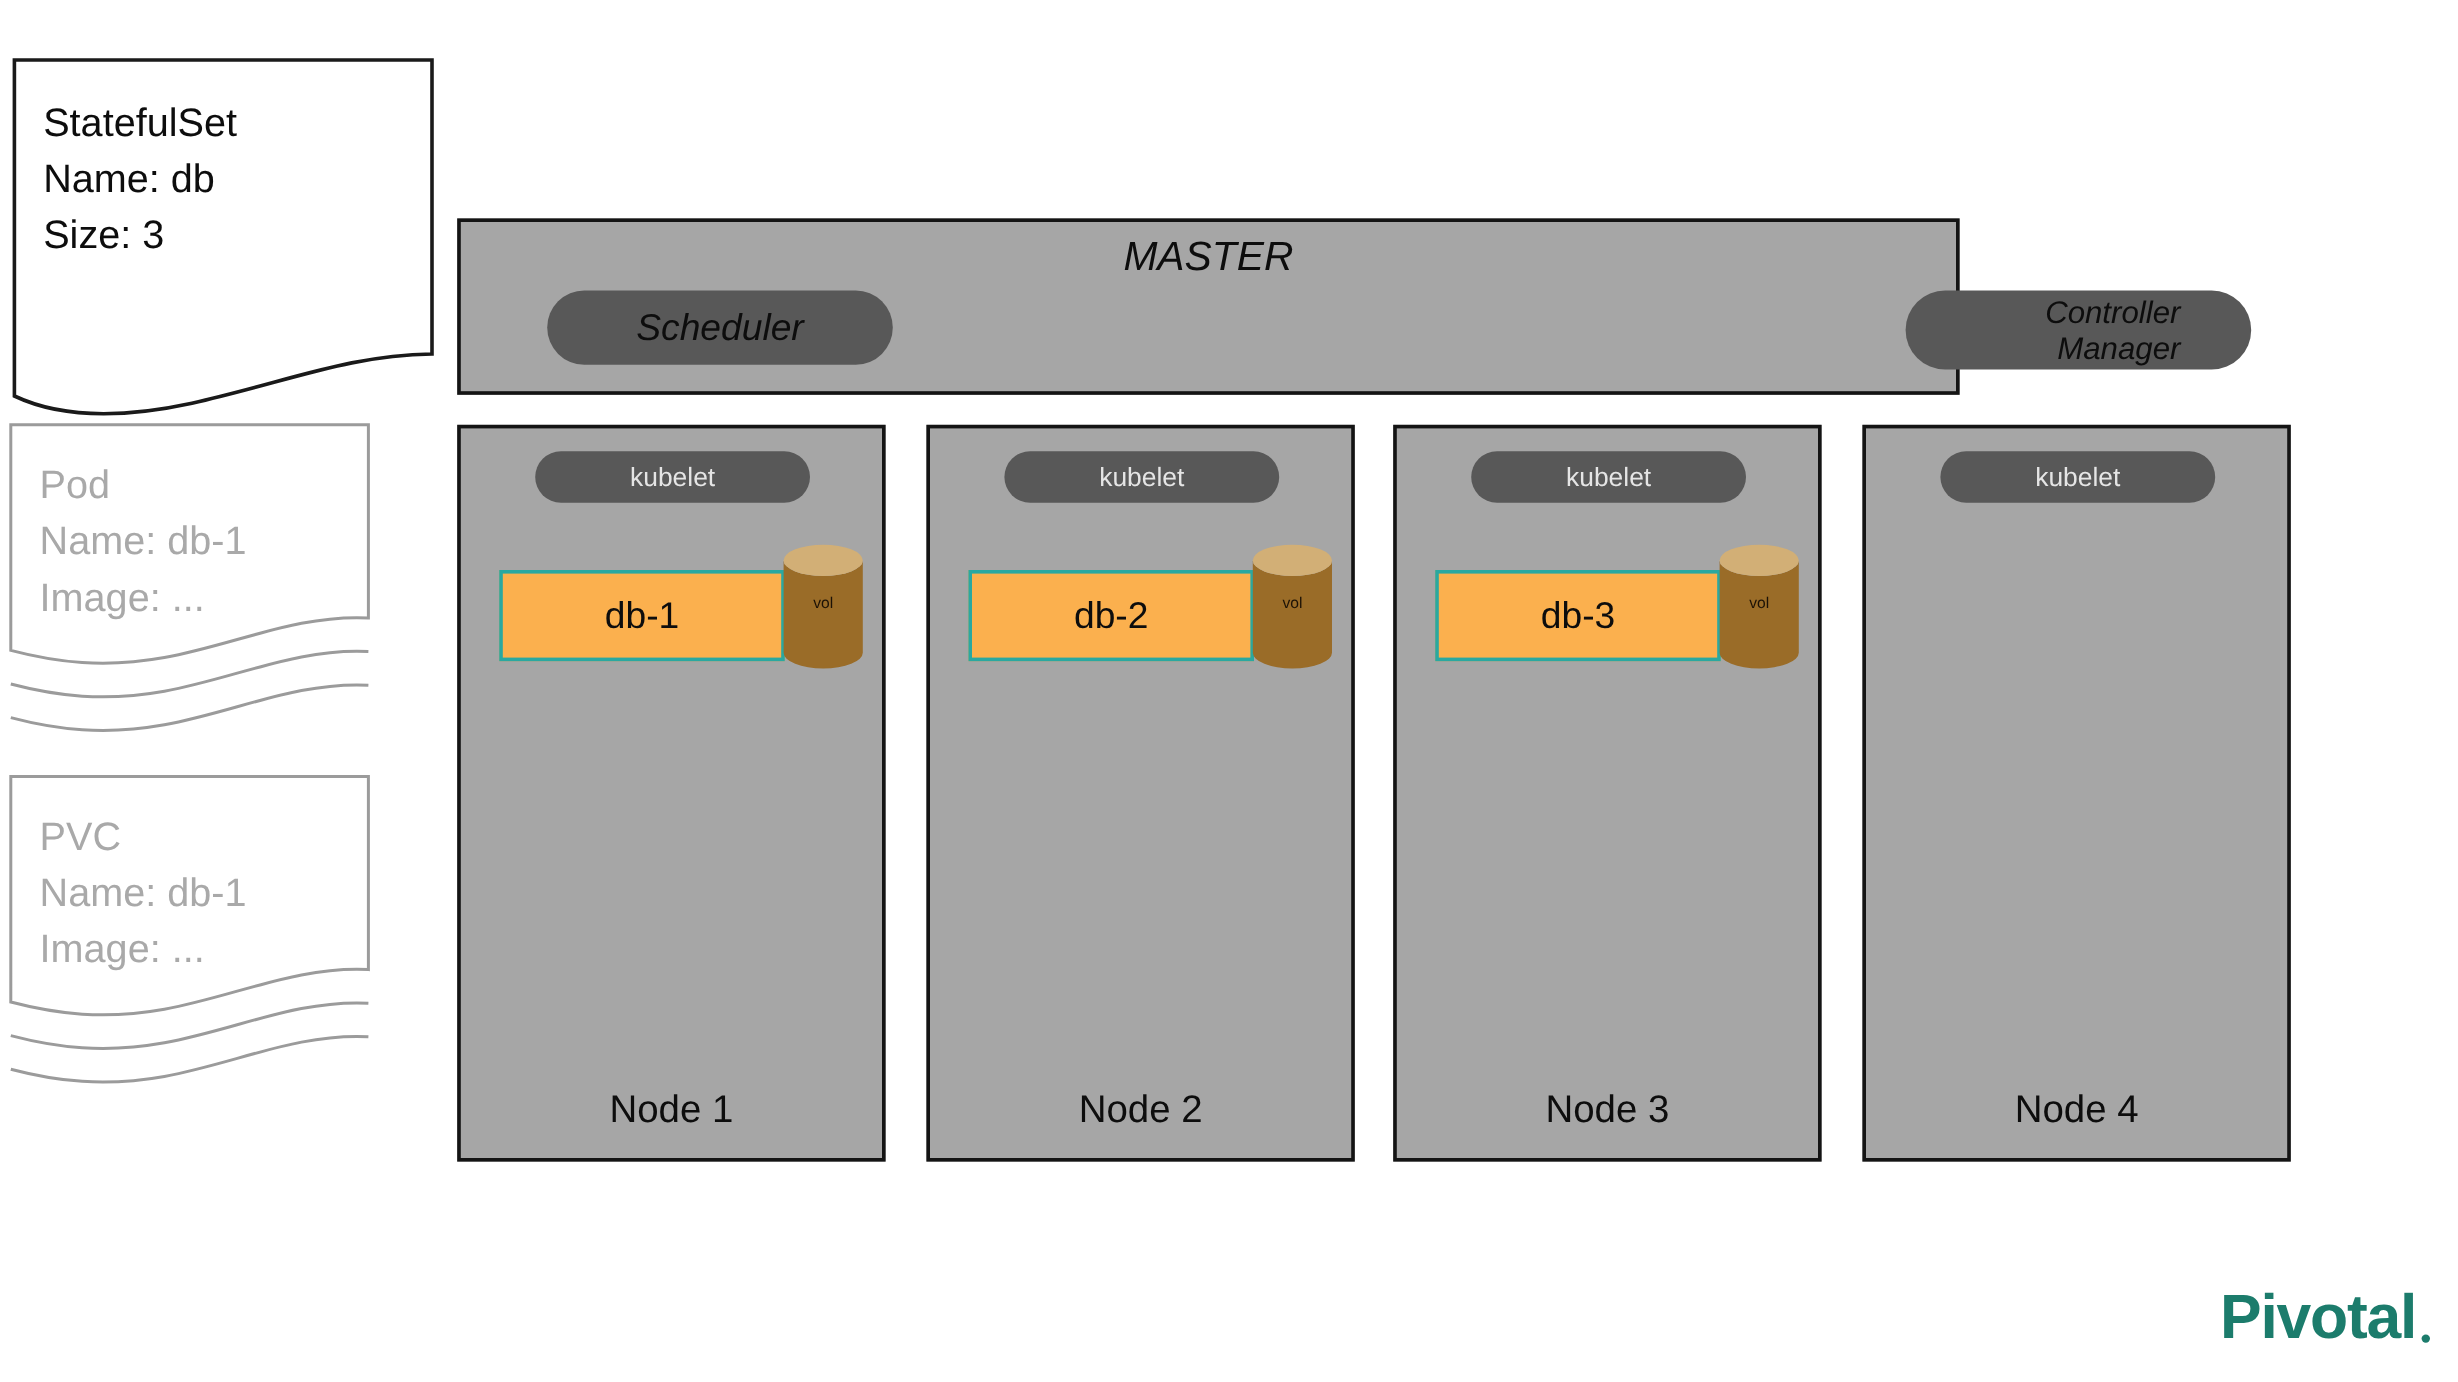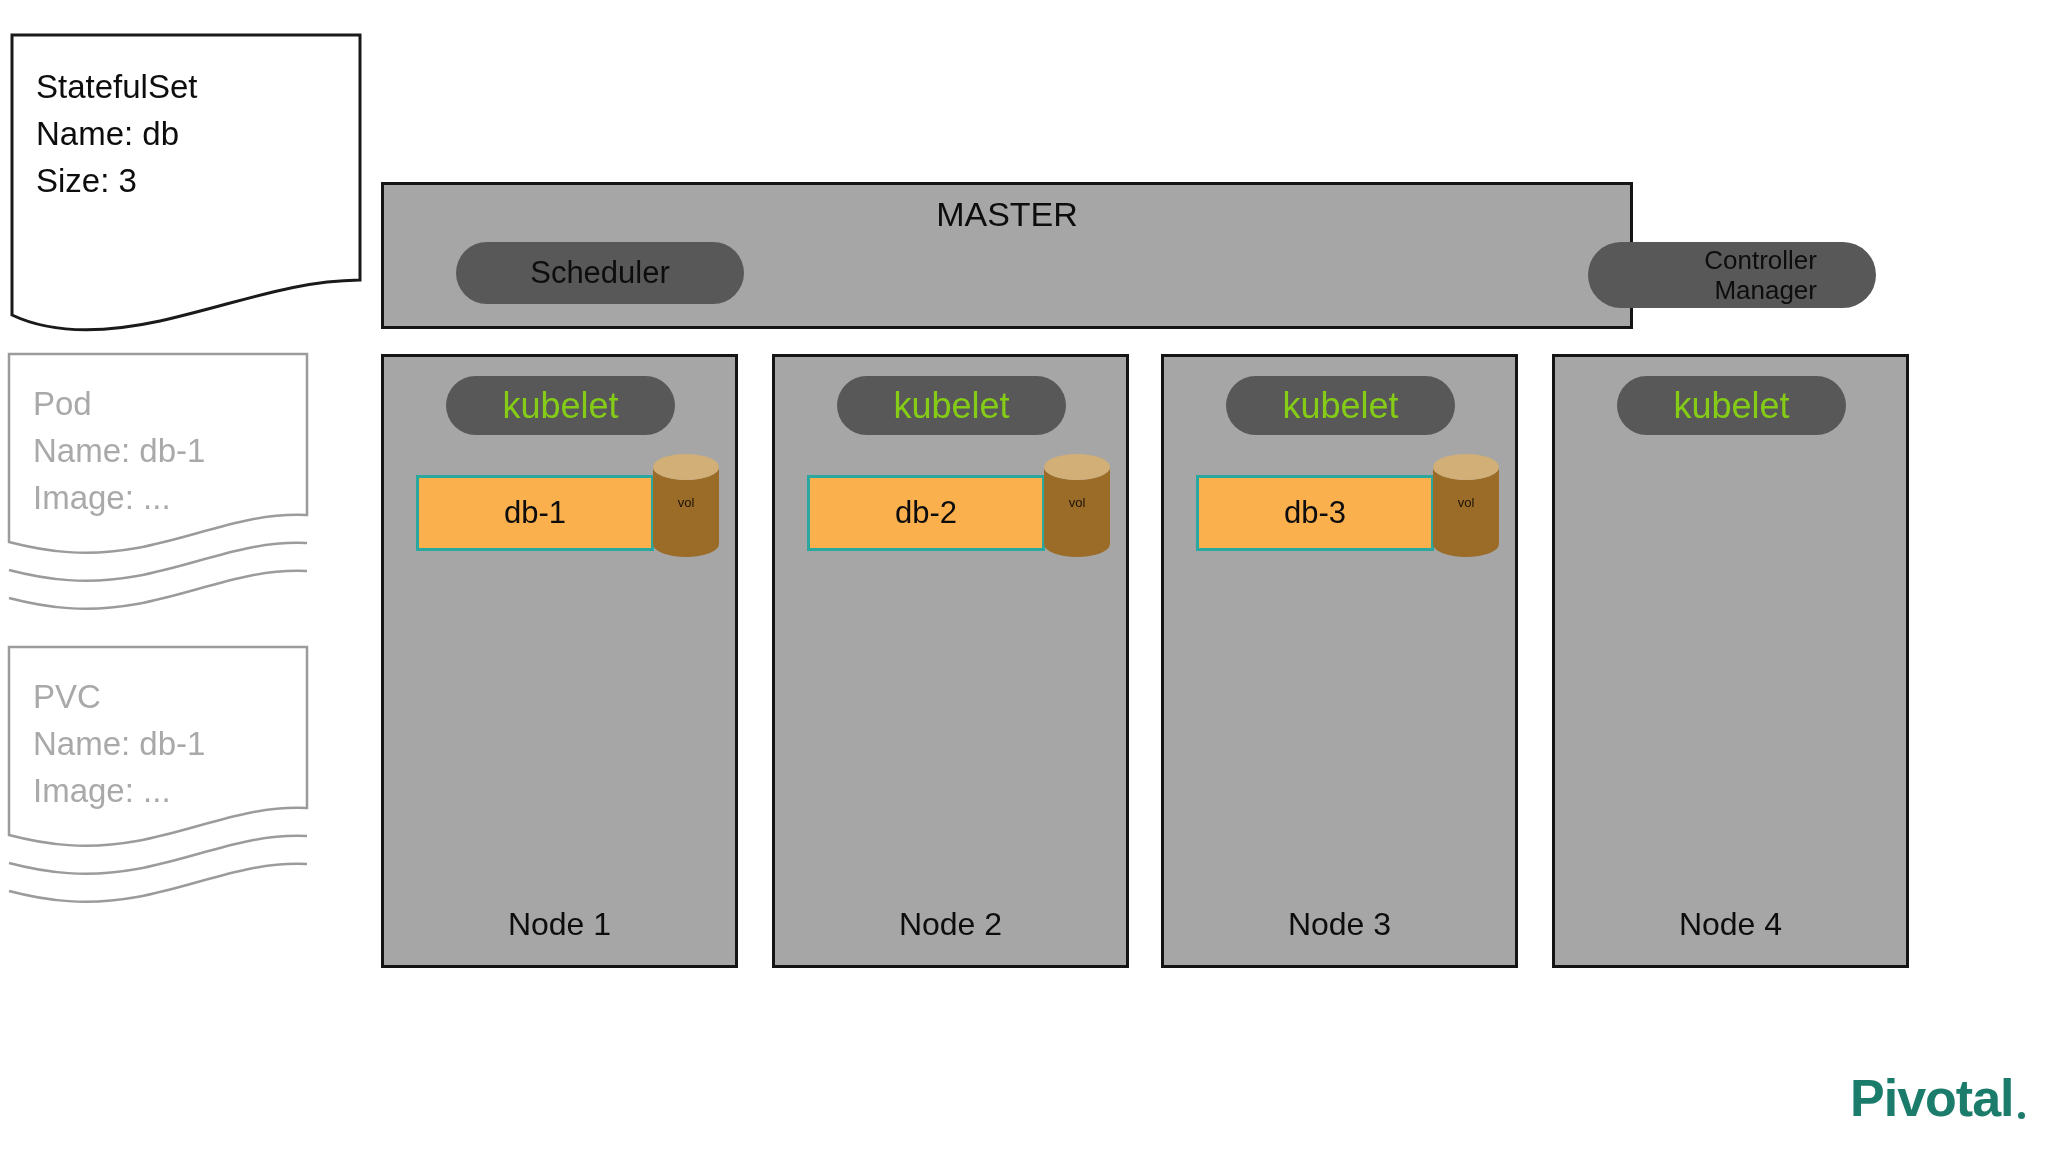--- a/index.html
+++ b/index.html
@@ -4,49 +4,49 @@
 <style>
   html,body{margin:0;padding:0;background:#ffffff;}
   #stage{
     position:relative;width:2048px;height:1152px;background:#fff;overflow:hidden;
     font-family:"Liberation Sans","DejaVu Sans",sans-serif;color:#111;
   }
   
   .note{position:absolute;}
   .note svg{position:absolute;left:0;top:0;}
   .note .note-text{position:relative;padding:28px 0 0 26px;line-height:47px;}
-  #ss-note{left:10px;top:33px;width:352px;height:300px;font-size:33px;color:#0d0d0d;}
+  #ss-note{left:10px;top:48px;width:352px;height:300px;font-size:33px;color:#0d0d0d;}
   #ss-note .note-text{padding-top:30px;}
   #ss-note .sub{font-size:28px;}
   .ghost-note{width:302px;height:260px;font-size:33px;color:var(--note-gray);}
   #pod-note{left:7px;top:352px;}
   #pvc-note{left:7px;top:645px;}
   
   #master-bar{
     position:absolute;left:381px;top:182px;width:1252px;height:147px;
-    background:var(--panel-gray);border:3px solid #141414;box-sizing:border-box;
+    background:var(--panel-gray);border:3px solid #141414;box-sizing:border-box;font-style:italic;
   }
   #master-title{position:absolute;top:10px;left:0;right:0;text-align:center;font-size:34px;color:#0d0d0d;}
   .pill{
     position:absolute;background:var(--pill-dark);border-radius:34px;
     display:flex;align-items:center;justify-content:center;text-align:right;color:#0d0d0d;
   }
   #scheduler-pill{left:72px;top:57px;width:288px;height:62px;font-size:31px;}
   #controller-pill{left:1204px;top:57px;width:288px;height:66px;font-size:26px;line-height:30px;}
   #controller-pill .pill-label{width:170px;}
   
   .node{
     position:absolute;top:354px;width:357px;height:614px;
     background:var(--panel-gray);border:3px solid #141414;box-sizing:border-box;
   }
   #node-1{left:381px;} #node-2{left:772px;} #node-3{left:1161px;} #node-4{left:1552px;}
   .kubelet-pill{
-    position:absolute;left:62px;top:19px;width:229px;height:59px;border-radius:30px;
+    position:absolute;left:62px;top:19px;width:229px;height:43px;border-radius:30px;
     background:var(--pill-dark);display:flex;align-items:center;justify-content:center;
-    font-size:36px;color:#84cc16;
+    font-size:22px;color:#e5e5e5;
   }
   .pod-box{
     position:absolute;left:32px;top:118px;width:238px;height:76px;box-sizing:border-box;
     background:var(--pod-orange);border:3px solid var(--pod-border);
     display:flex;align-items:center;justify-content:center;font-size:31px;color:#0d0d0d;
   }
   .vol-cyl{position:absolute;left:266px;top:95px;width:72px;height:108px;}
   .vol-label{
     position:absolute;left:266px;top:138px;width:72px;text-align:center;
     font-size:13px;color:#1c1206;

